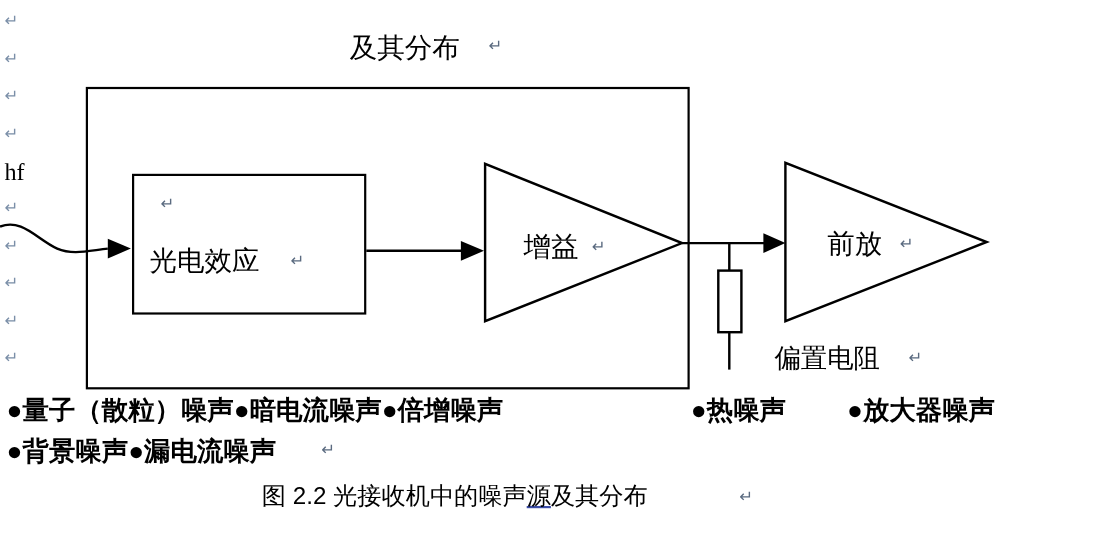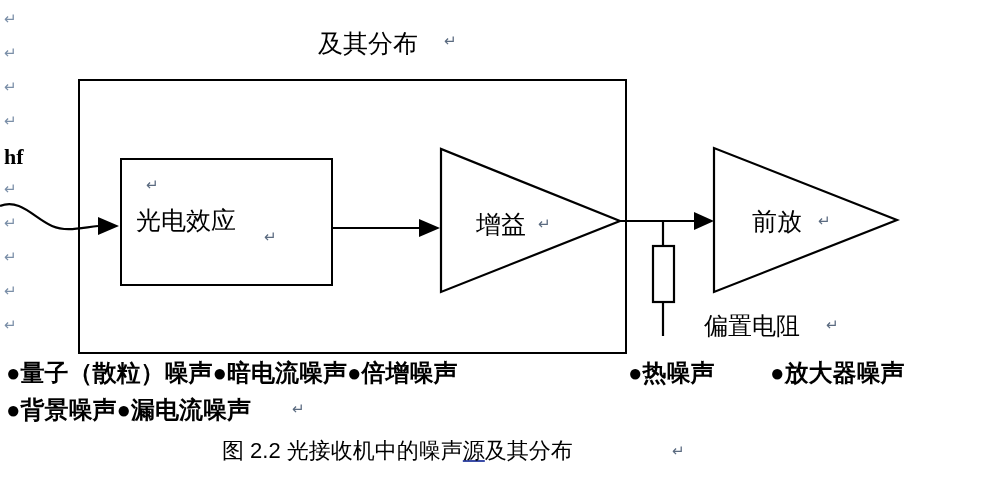--- a/index.html
+++ b/index.html
@@ -85,21 +85,21 @@
     white-space: nowrap;
   }
   .caption u {
     text-decoration: underline;
     text-decoration-color: #3b4da8;
     color: #000;
   }
 
   .hf {
     font-size: 22px;
-    font-weight: bold;
+    font-weight: normal;
     font-family: "Liberation Serif", serif;
     color: #000;
   }
 
   svg { display: block; }
 </style>
 </head>
 <body>
 
 <div id="root">
@@ -116,21 +116,21 @@
     <span class="pilcrow" style="top:316px;">↵</span>
   </div>
 
   <div class="abs label cn-big" style="left:318px; top:27px;">及其分布</div>
   <div class="abs mark" style="left:444px; top:32px;">↵</div>
 
   <div class="abs detector-box"></div>
 
   <div class="abs pe-box"></div>
   <div class="abs mark" style="left:146px; top:176px;">↵</div>
-  <div class="abs label cn-big" style="left:136px; top:204px;">光电效应</div>
+  <div class="abs label cn-big" style="left:136px; top:220px;">光电效应</div>
   <div class="abs mark" style="left:264px; top:228px;">↵</div>
 
   <div class="abs hf" style="left:4px; top:144px;">hf</div>
 
   <svg class="abs" style="left:0; top:0;" width="1002" height="492">
 
     <path d="M 0 206 C 20 198, 34 218, 52 226 C 66 232, 80 228, 98 226" fill="none" stroke="#000" stroke-width="2.2"></path>
     <polygon points="119,226 98,217 98,235" fill="#000"></polygon>
 
     <line x1="333" y1="228" x2="420" y2="228" stroke="#000" stroke-width="2.2"></line>
@@ -157,18 +157,18 @@
   <div class="abs label cn-mid" style="left:704px; top:310px;">偏置电阻</div>
   <div class="abs mark" style="left:826px; top:316px;">↵</div>
 
   <div class="abs bottom-text" style="left:6px; top:357px;">●量子（散粒）噪声●暗电流噪声●倍增噪声</div>
   <div class="abs bottom-text" style="left:6px; top:394px;">●背景噪声●漏电流噪声</div>
   <div class="abs mark" style="left:292px; top:400px;">↵</div>
 
   <div class="abs bottom-text" style="left:628px; top:357px;">●热噪声</div>
   <div class="abs bottom-text" style="left:770px; top:357px;">●放大器噪声</div>
 
-  <div class="abs caption" style="left:222px; top:436px;">
+  <div class="abs caption" style="left:238px; top:436px;">
     <span>图 2.2  光接收机中的噪声</span><u>源</u><span>及其分布</span>
   </div>
   <div class="abs mark" style="left:672px; top:442px;">↵</div>
 
 </div>
 
 </body></html>

